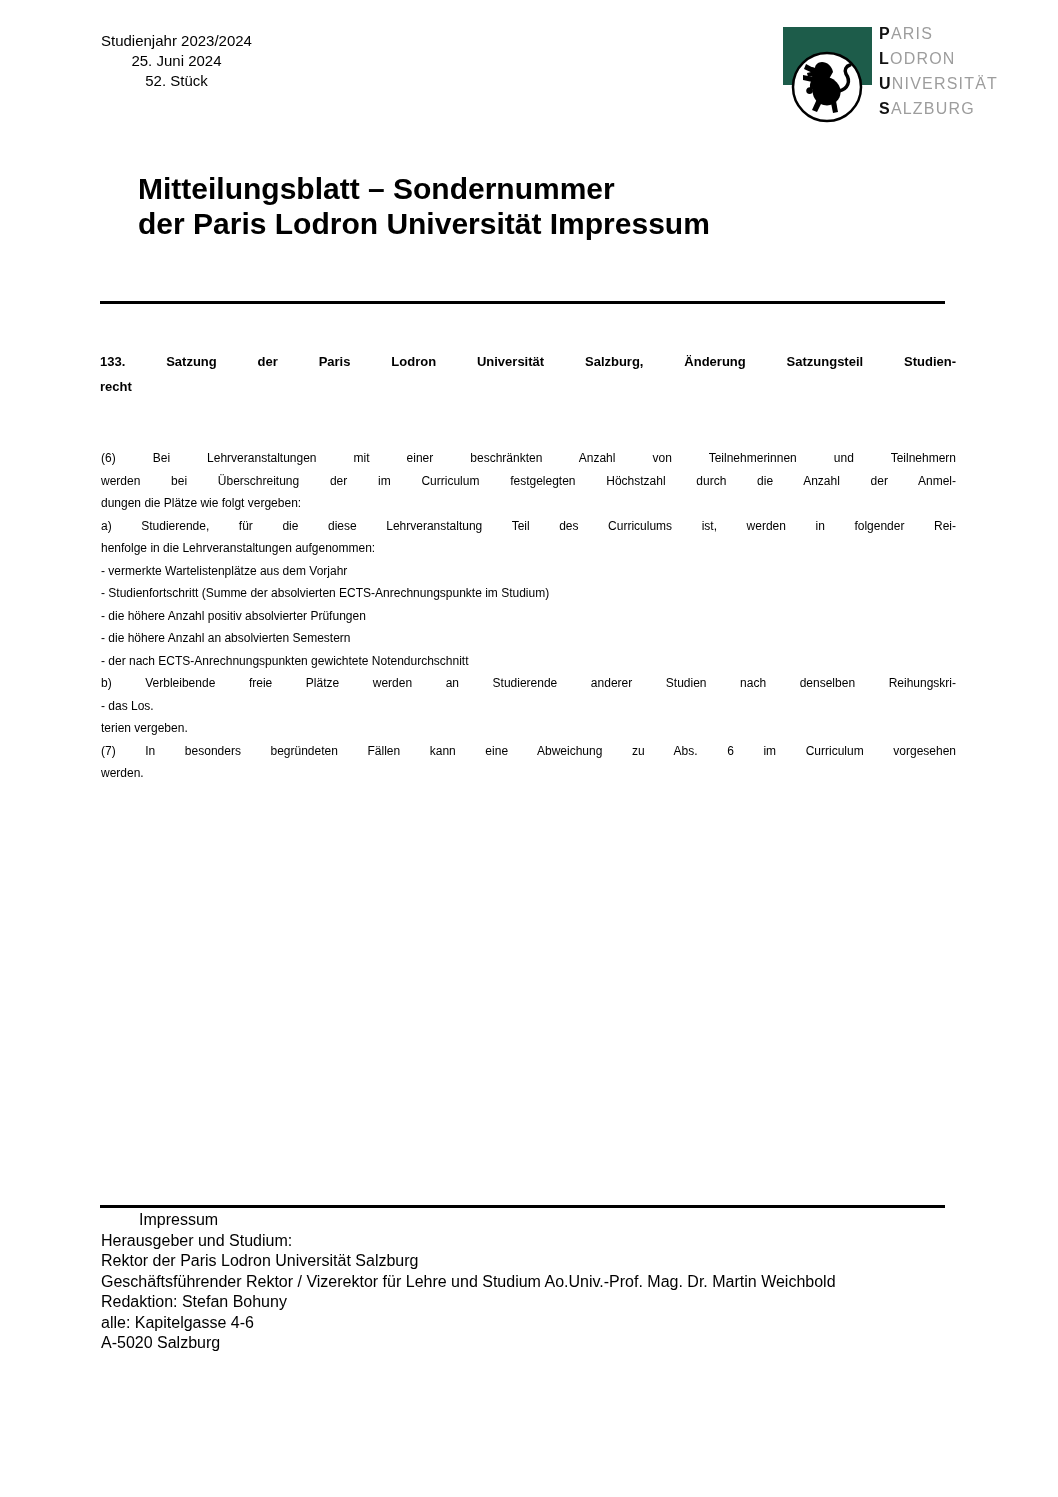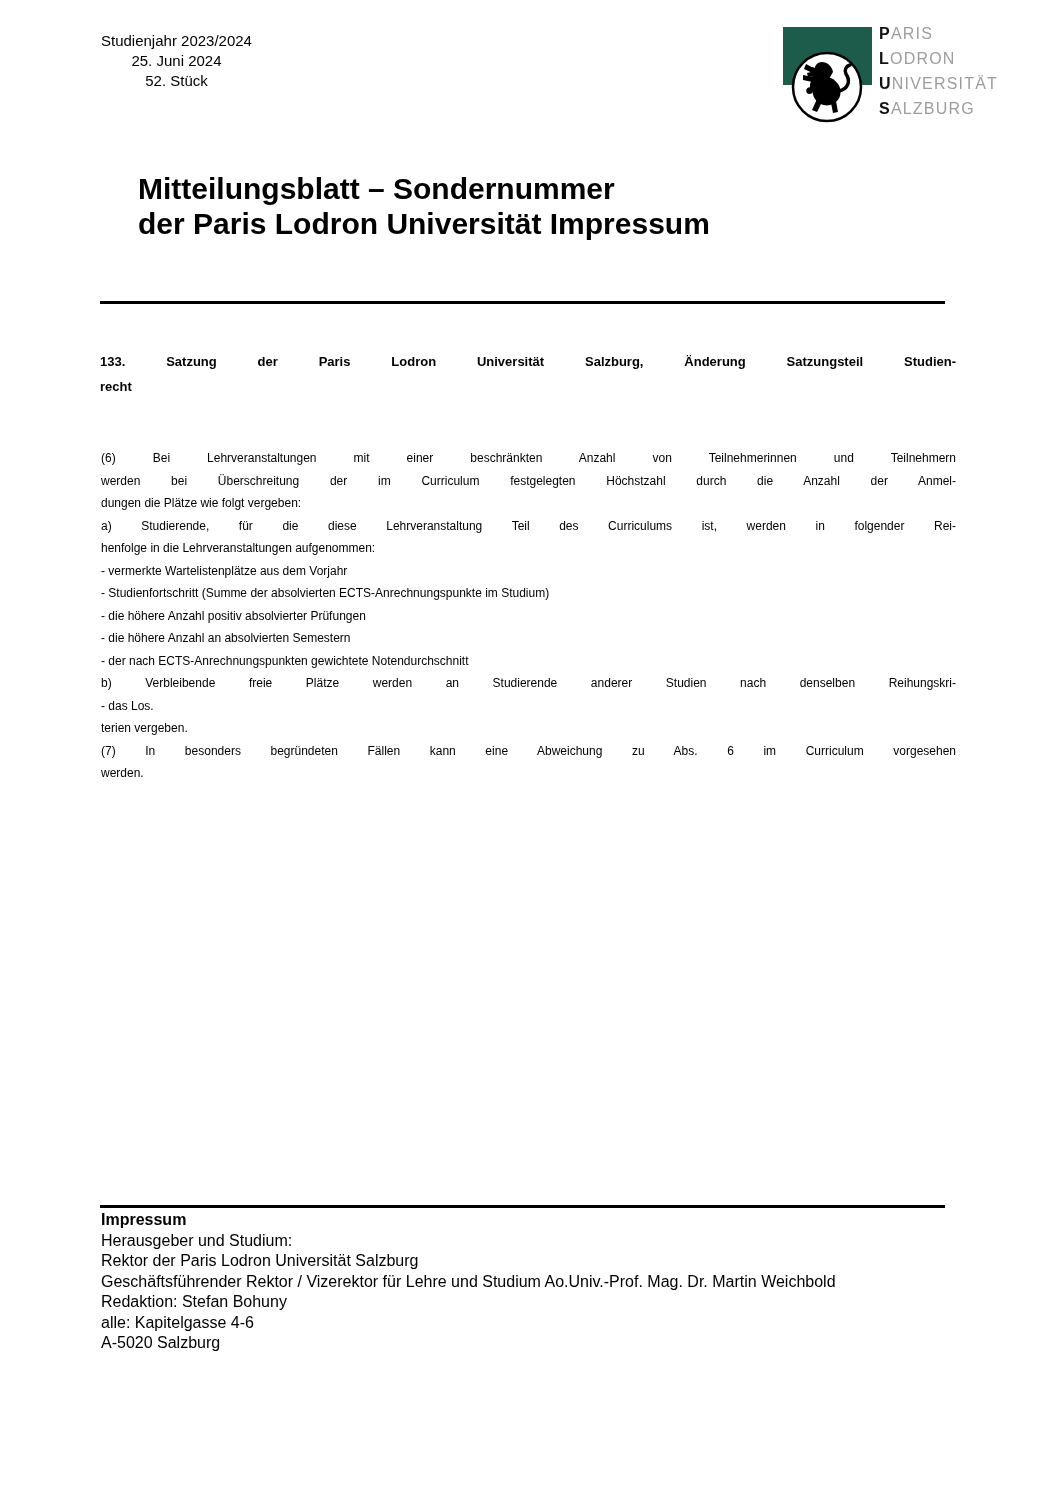--- a/index.html
+++ b/index.html
@@ -116,21 +116,21 @@
 
   
   .impressum {
     position: absolute;
     left: 101px;
     top: 1210px;
     font-size: 16px;
     line-height: 20.5px;
     white-space: nowrap;
   }
-  .impressum .bold { font-weight: bold; }
+  .impressum .bold { font-weight: normal; margin-left: 38px; }
 </style>
 </head>
 <body>
 
 <div class="page">
 
   <div class="issue-meta">
     <div>Studienjahr 2023/2024</div>
     <div>25. Juni 2024</div>
     <div>52. Stück</div>

